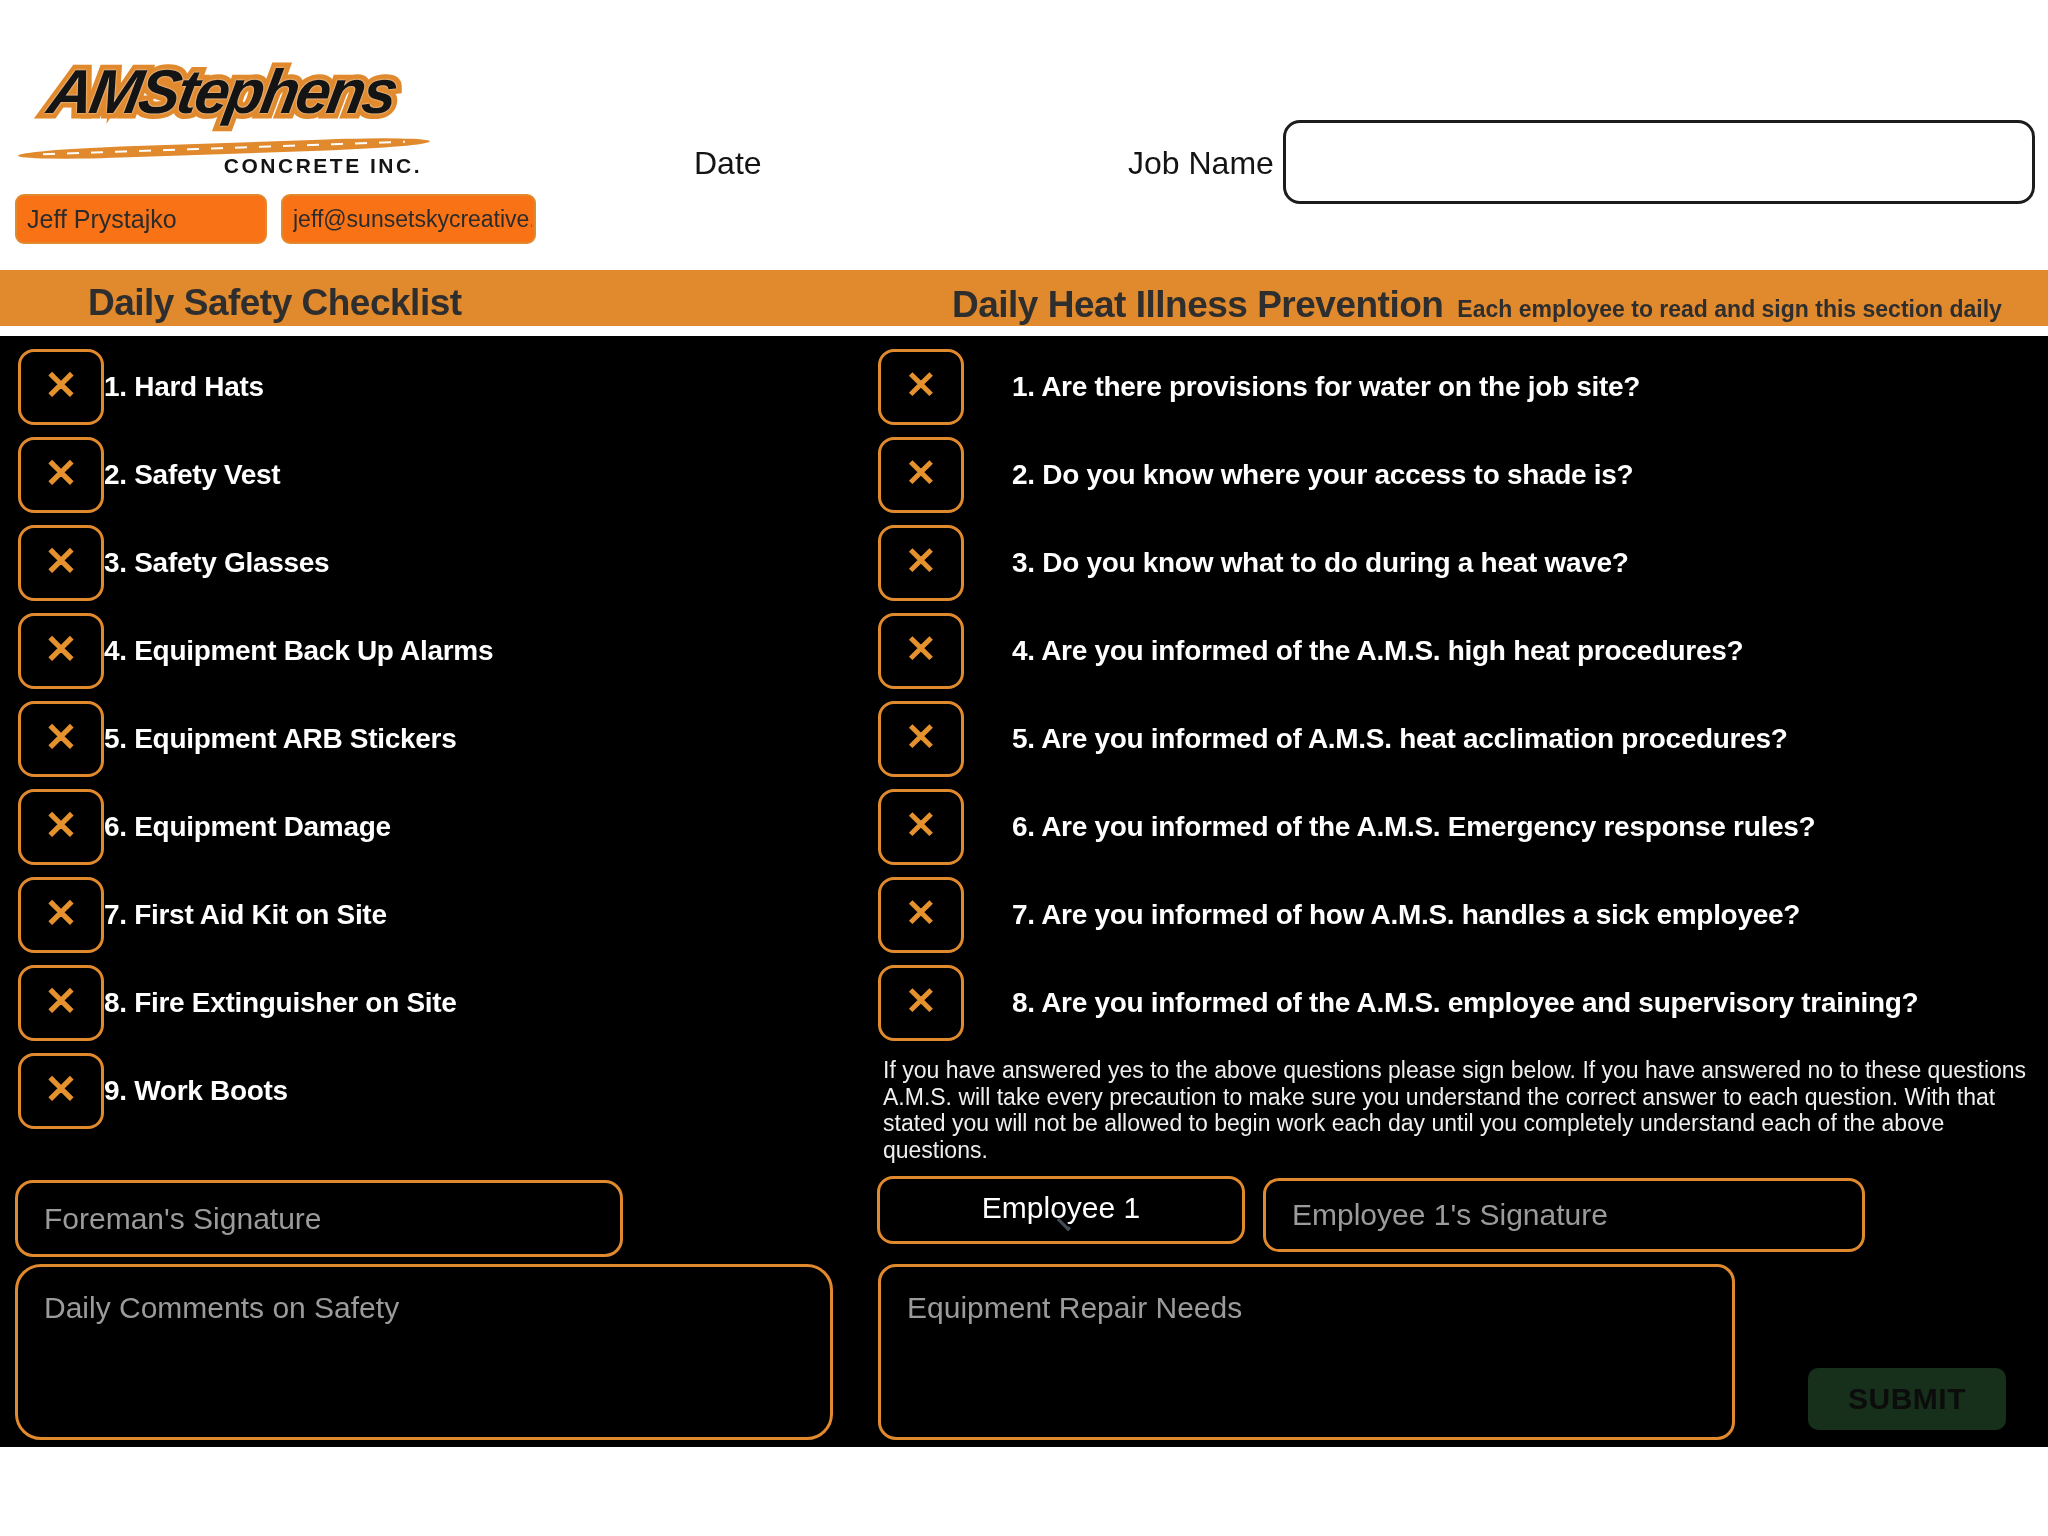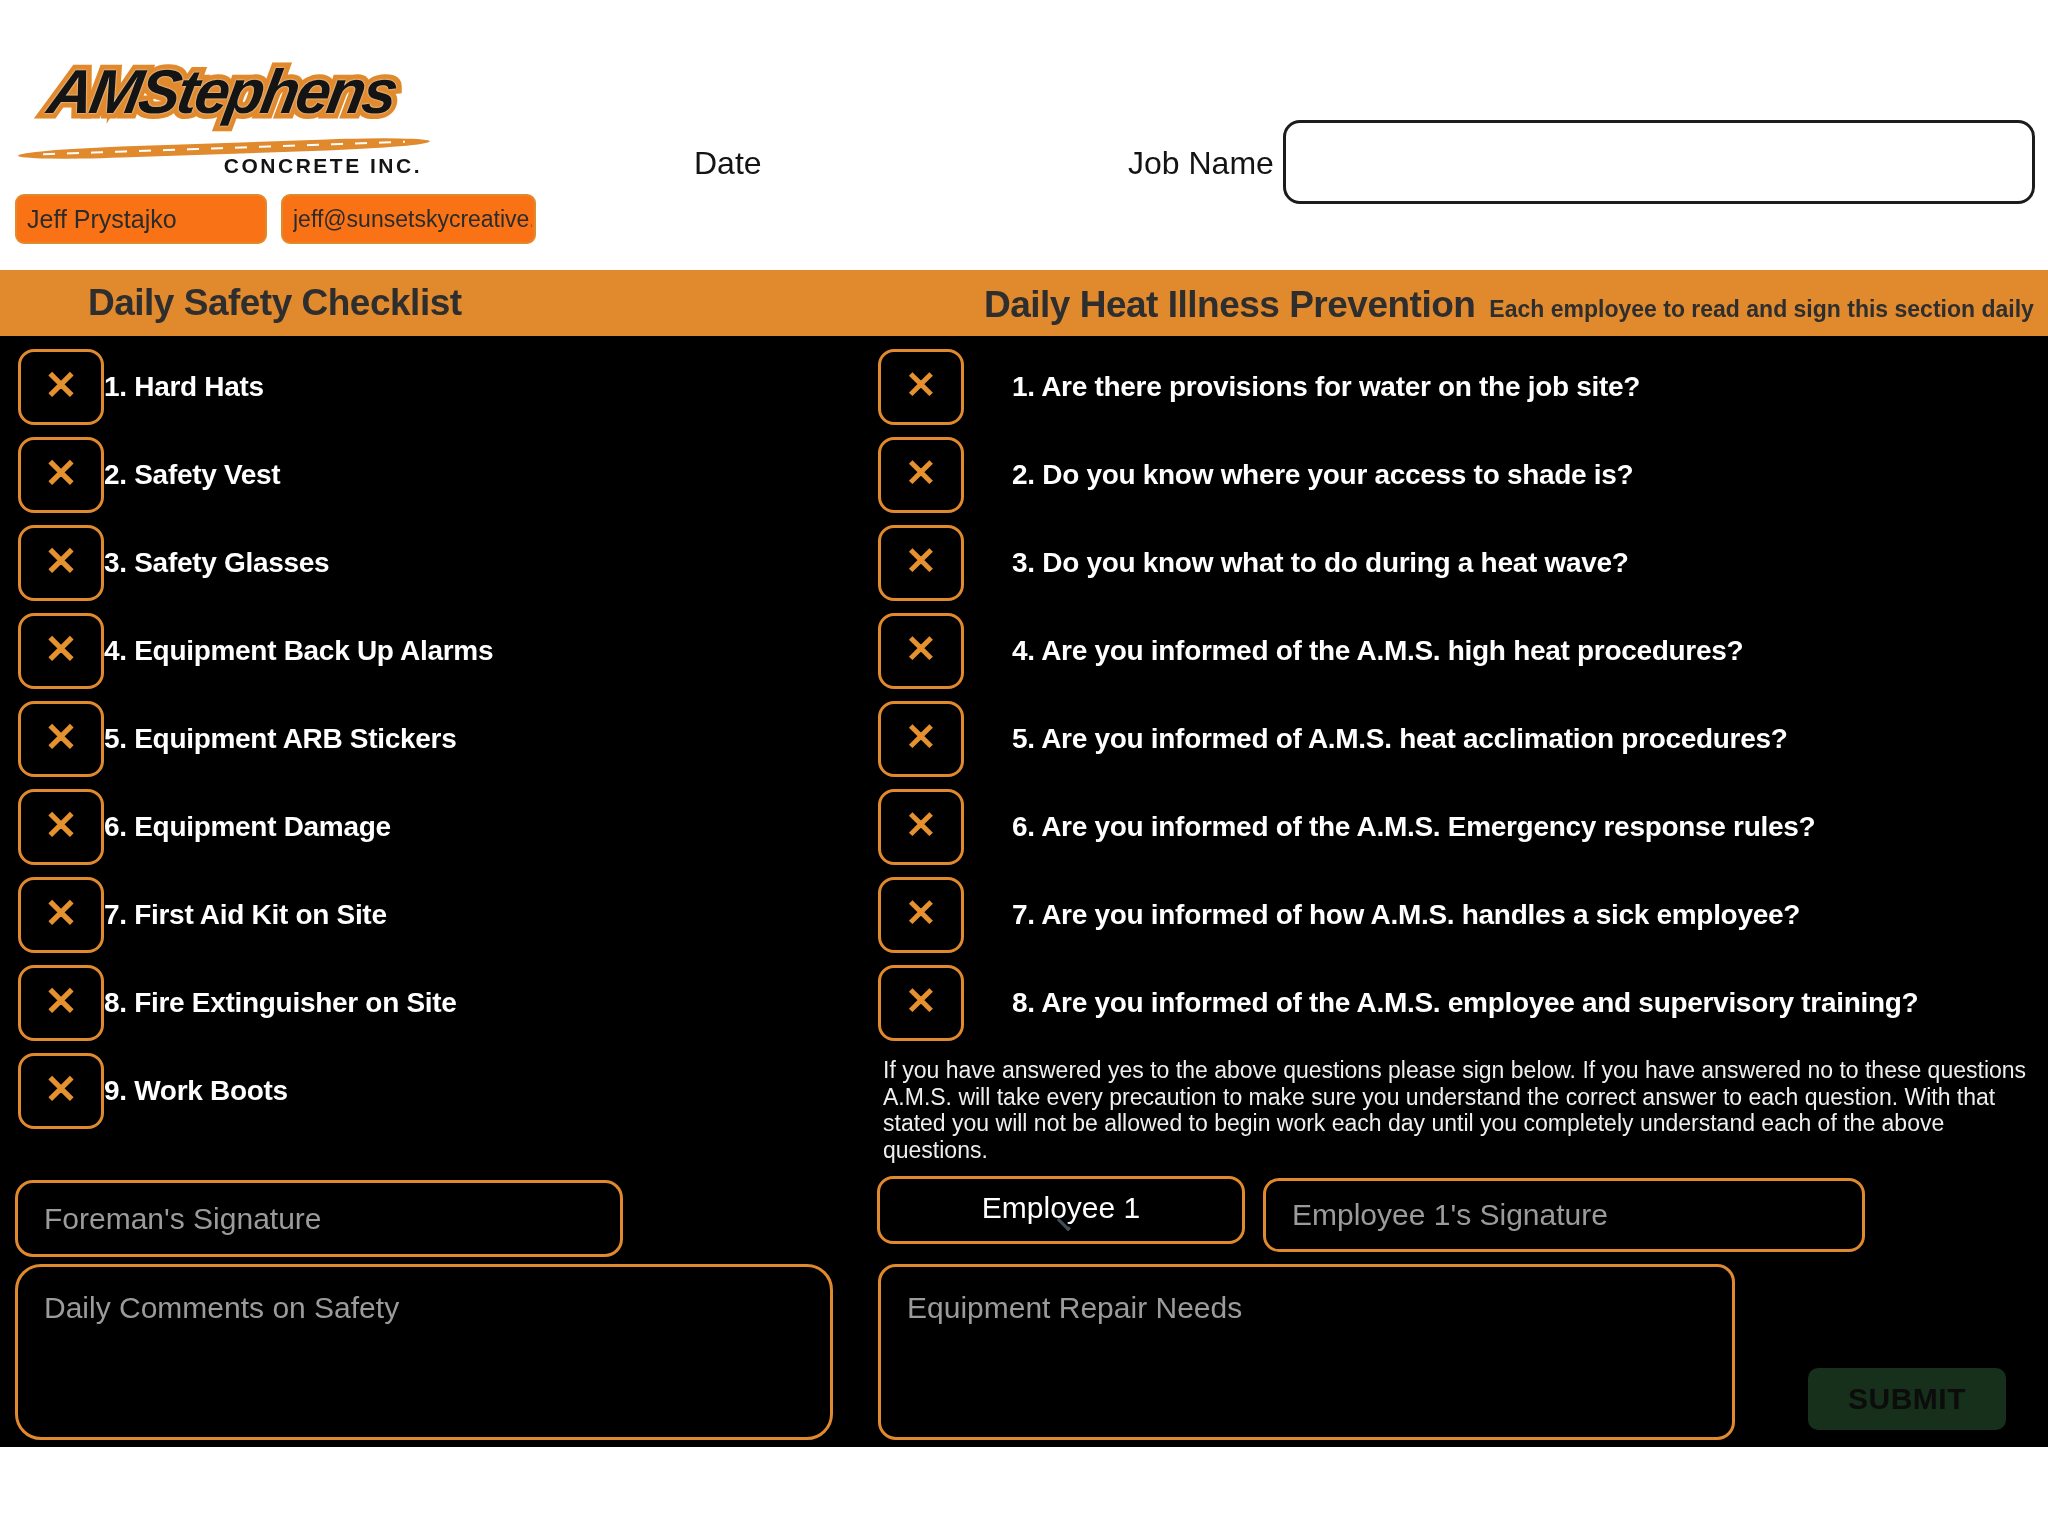--- a/index.html
+++ b/index.html
@@ -38,25 +38,25 @@
   .cal-icon { width:32px; height:29px; border:3px solid #141414; border-top:10px solid #141414;
     border-radius:5px; position:relative; }
   .cal-icon::before, .cal-icon::after { content:""; position:absolute; top:-16px; width:4px; height:7px; background:#141414; }
   .cal-icon::before { left:3px; } .cal-icon::after { right:3px; }
 
   #jobname-input { position:absolute; left:1283px; top:120px; width:752px; height:84px;
     border:3px solid #1c1c1c; border-radius:17px; background:#fff; font-size:30px; color:#141414;
     padding:0 24px; outline:none; }
 
   
-  .banner { position:absolute; left:0; top:270px; width:2048px; height:66px; background:#E0892D; }
+  .banner { position:absolute; left:0; top:270px; width:2048px; height:56px; background:#E0892D; }
   .banner-left { position:absolute; left:88px; top:0; height:66px; display:flex; align-items:center;
     font-size:37px; font-weight:bold; color:#2e2e2e; letter-spacing:-0.5px; }
   .banner-right { position:absolute; left:952px; top:0; height:66px; display:flex;
-    align-items:baseline; gap:14px; padding-top:14px;margin-left:32px; }
+    align-items:baseline; gap:14px; padding-top:14px; }
   .banner-right .big { font-size:37px; font-weight:bold; color:#2e2e2e; letter-spacing:-0.5px; }
   .banner-right .small { font-size:23px; font-weight:bold; color:#2e2e2e; }
 
   
   .main-bg { position:absolute; left:0; top:336px; width:2048px; height:1111px; background:#000; }
 
   .col { position:absolute; top:349px; }
   .col-left { left:18px; width:840px; }
   .col-right { left:878px; width:1168px; }
   .check-row { display:flex; align-items:center; height:76px; margin-bottom:12px; }

